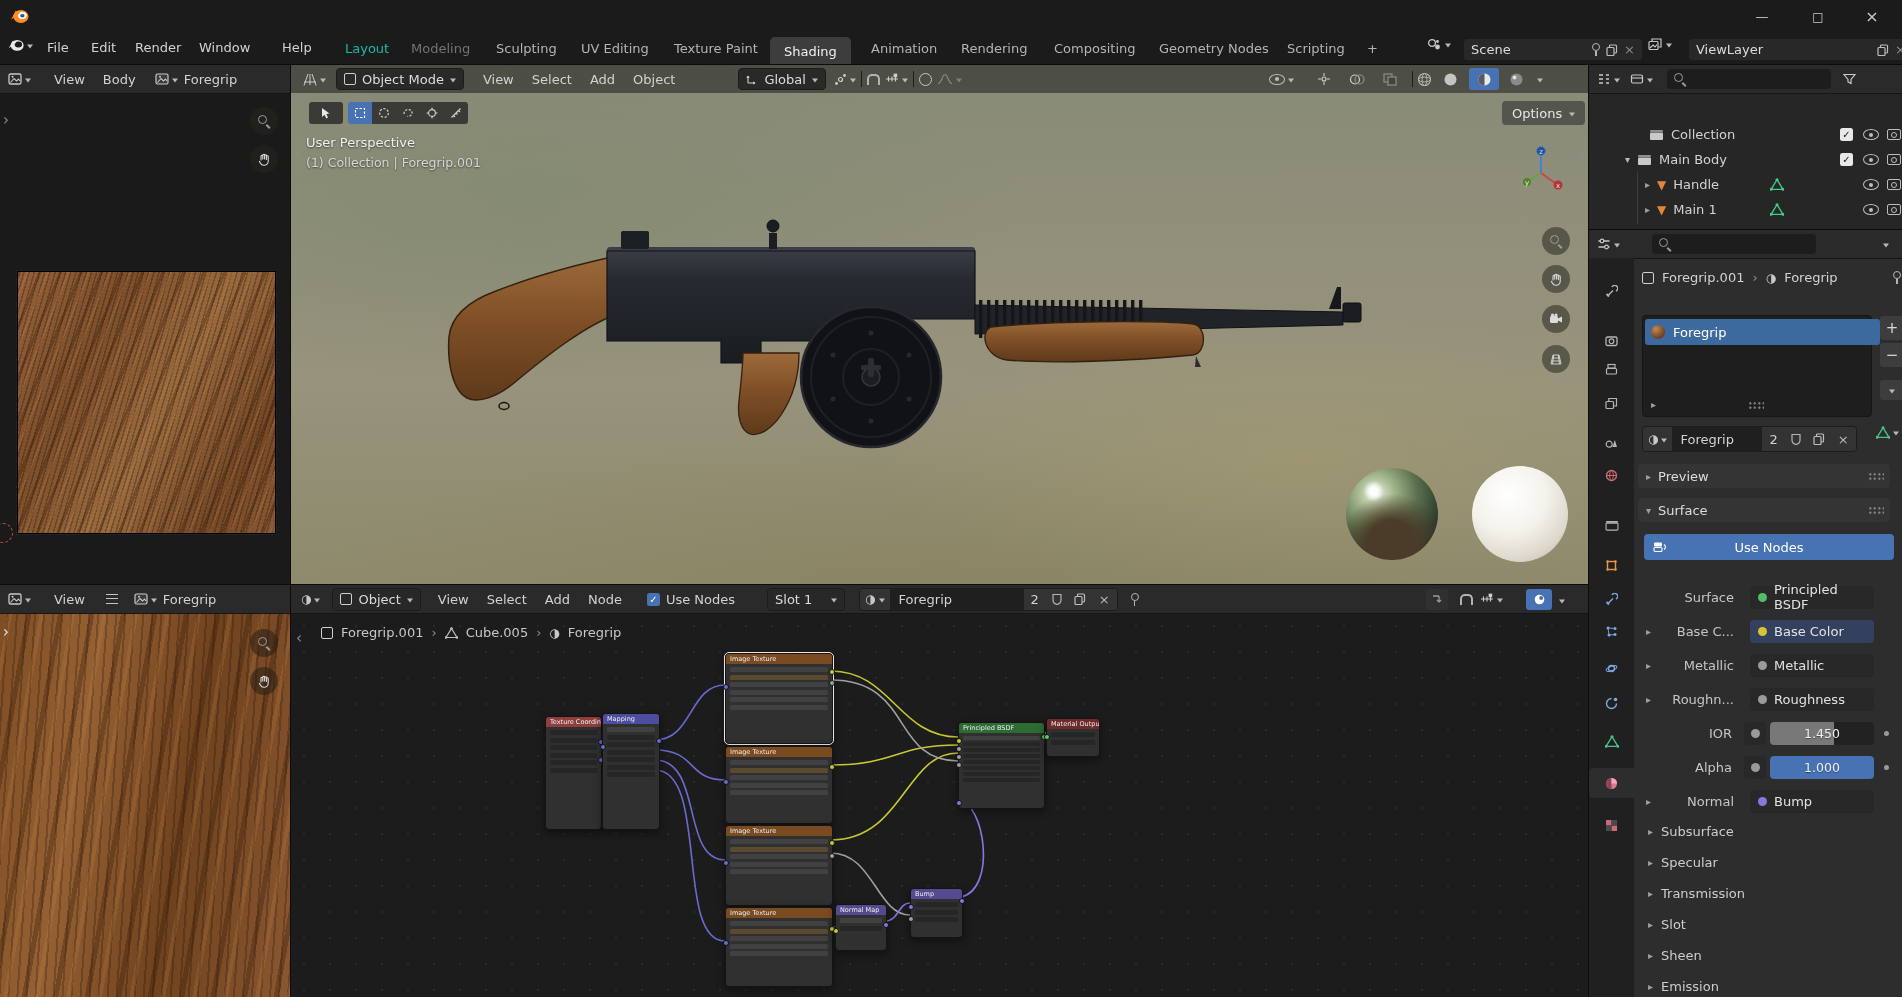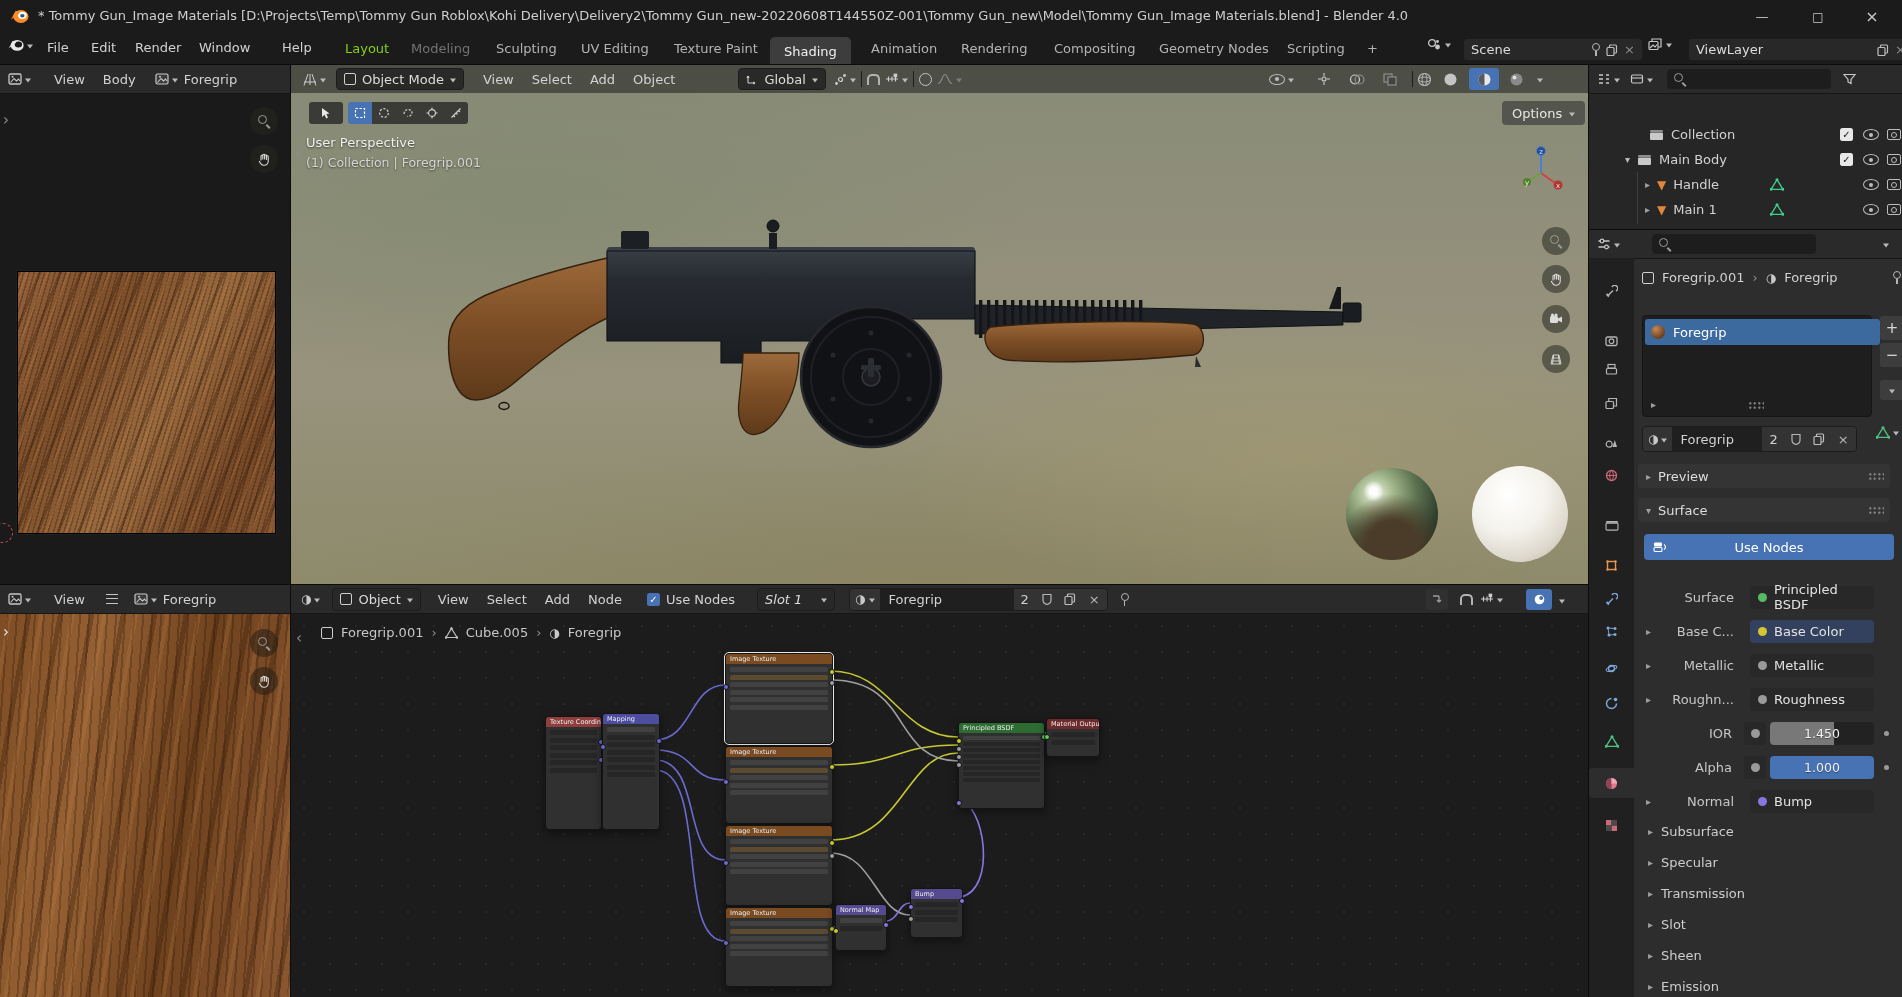--- a/index.html
+++ b/index.html
@@ -81,42 +81,41 @@
 
   <div class="r flex" style="left:0;top:0;width:1902px;height:33px;background:#1b1b1b;">
     <span class="r" style="left:10px;top:8px;">
       <svg width="19" height="16" viewBox="0 0 20 16">
           <ellipse cx="11.5" cy="8.5" rx="8" ry="6.8" fill="#ff8d26"></ellipse>
           <ellipse cx="13" cy="7.3" rx="4.6" ry="3.8" fill="#ffffff"></ellipse>
           <ellipse cx="13" cy="7.7" rx="2.3" ry="1.9" fill="#265787"></ellipse>
           <path d="M1,12 C4,9.5 7.5,7 10.5,4.8 L6,2.6 Z" fill="#ff8d26"></path>
         </svg>
     </span>
-    <span class="r t13" style="left:38px;top:8px;color:#cfcfcf;white-space:nowrap;">* Tommy Gun_Image Materials [D:\Projects\Temp\Tommy Gun Roblox\Kohi Delivery\Delivery2\Tommy Gun_new-20220608T144550Z-001\Tommy Gun_new\Model\Tommy Gun_Image Materials.blend] - Blender 4.0</span>
     <span class="r flex" style="right:118px;top:0;width:44px;height:33px;justify-content:center;color:#c9c9c9;">—</span>
     <span class="r flex" style="right:62px;top:0;width:44px;height:33px;justify-content:center;color:#c9c9c9;font-size:12px;">□</span>
     <span class="r flex" style="right:8px;top:0;width:44px;height:33px;justify-content:center;color:#c9c9c9;font-size:16px;">×</span>
   </div>
 
   <div class="r" style="left:0;top:33px;width:1902px;height:32px;background:#1b1b1b;box-shadow:0 1px 0 #0e0e0e;">
     <span class="r flex" style="left:8px;top:5px;gap:3px;">
       <svg width="16" height="14" viewBox="0 0 20 16">
           <ellipse cx="11.5" cy="8.5" rx="8" ry="6.8" fill="#e9e9e9"></ellipse>
           <ellipse cx="13" cy="7.3" rx="4.6" ry="3.8" fill="#1b1b1b"></ellipse>
           <path d="M1,12 C4,9.5 7.5,7 10.5,4.8 L6,2.6 Z" fill="#e9e9e9"></path>
         </svg>
       <span class="cD"></span>
     </span>
     <span class="r mi" style="left:38px;top:7px;">File</span>
     <span class="r mi" style="left:82px;top:7px;">Edit</span>
     <span class="r mi" style="left:126px;top:7px;">Render</span>
     <span class="r mi" style="left:190px;top:7px;">Window</span>
     <span class="r mi" style="left:273px;top:7px;text-align:right;">Help</span>
 
-    <span class="r mi" style="left:336px;top:8px;color:#84cc16;">Layout</span>
+    <span class="r mi" style="left:336px;top:8px;color:#14b8a6;">Layout</span>
     <span class="r mi" style="left:402px;top:8px;color:#737373;">Modeling</span>
     <span class="r mi" style="left:487px;top:8px;color:#b4b4b4;">Sculpting</span>
     <span class="r mi" style="left:572px;top:8px;color:#b4b4b4;">UV Editing</span>
     <span class="r mi" style="left:665px;top:8px;color:#b4b4b4;">Texture Paint</span>
     <span class="r flex" style="left:770px;top:4px;height:28px;padding:0 14px;background:#3d3d3d;border-radius:5px 5px 0 0;color:#f0f0f0;">Shading</span>
     <span class="r mi" style="left:862px;top:8px;color:#b4b4b4;">Animation</span>
     <span class="r mi" style="left:952px;top:8px;color:#b4b4b4;">Rendering</span>
     <span class="r mi" style="left:1045px;top:8px;color:#b4b4b4;">Compositing</span>
     <span class="r mi" style="left:1150px;top:8px;color:#b4b4b4;">Geometry Nodes</span>
     <span class="r mi" style="left:1278px;top:8px;color:#b4b4b4;">Scripting</span>
@@ -667,21 +666,21 @@
         <span class="cD"></span>
       </span>
       <span class="mi" style="margin-left:8px;">View</span>
       <span class="mi">Select</span>
       <span class="mi">Add</span>
       <span class="mi">Node</span>
       <span class="flex" style="margin-left:16px;gap:6px;">
         <span class="chk" style="background:#4772b3;color:#fff;">✓</span>
         <span>Use Nodes</span>
       </span>
-      <span class="w" style="margin-left:22px;width:62px;font-style:italic;">
+      <span class="w" style="margin-left:32px;width:62px;">
         <span style="flex:1;">Slot 1</span>
         <span class="cD"></span>
       </span>
       <span class="flex" style="margin-left:14px;height:21px;background:#282828;border:1px solid #1c1c1c;border-radius:4px;overflow:hidden;">
         <span class="flex" style="padding:0 5px;gap:3px;height:100%;background:#333;">
           <span class="sphg">◑</span>
           <span class="cD"></span>
         </span>
         <span class="flex" style="padding:0 9px;width:116px;height:100%;background:#1f1f1f;">Foregrip</span>
         <span class="flex" style="padding:0 7px;height:100%;background:#333;">2</span>

